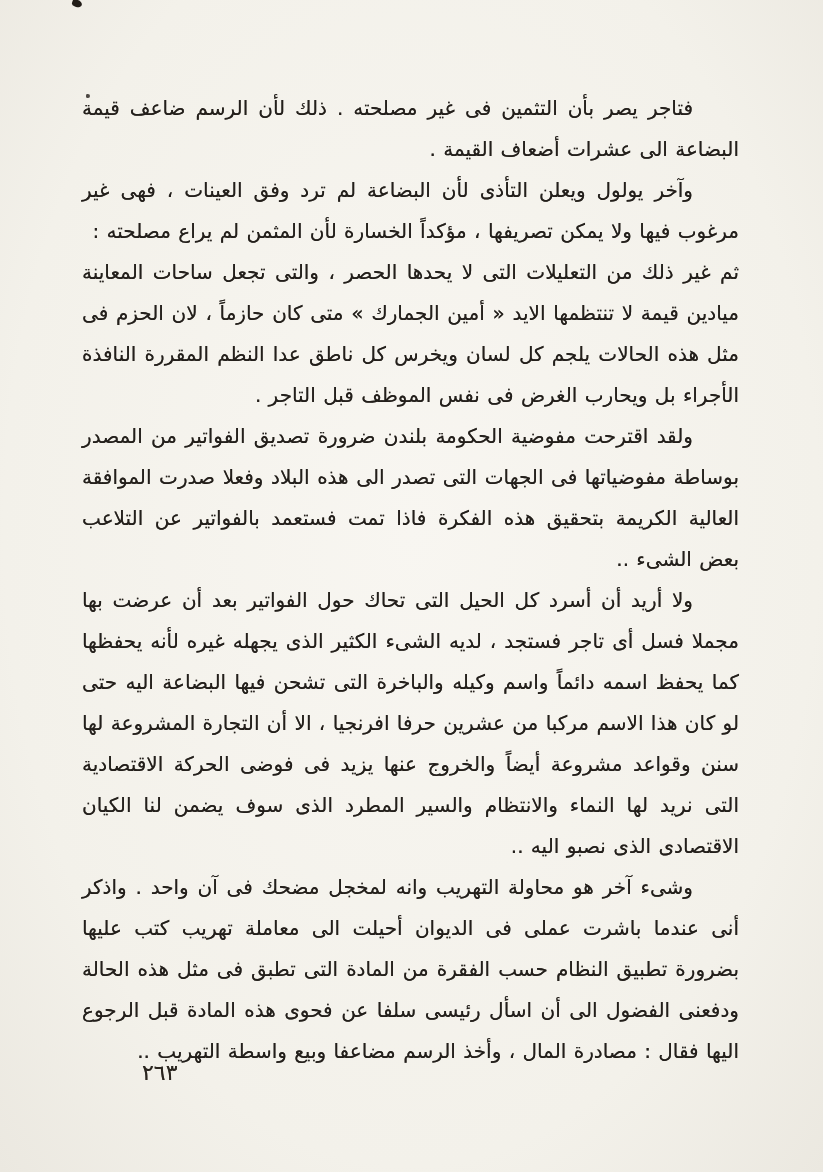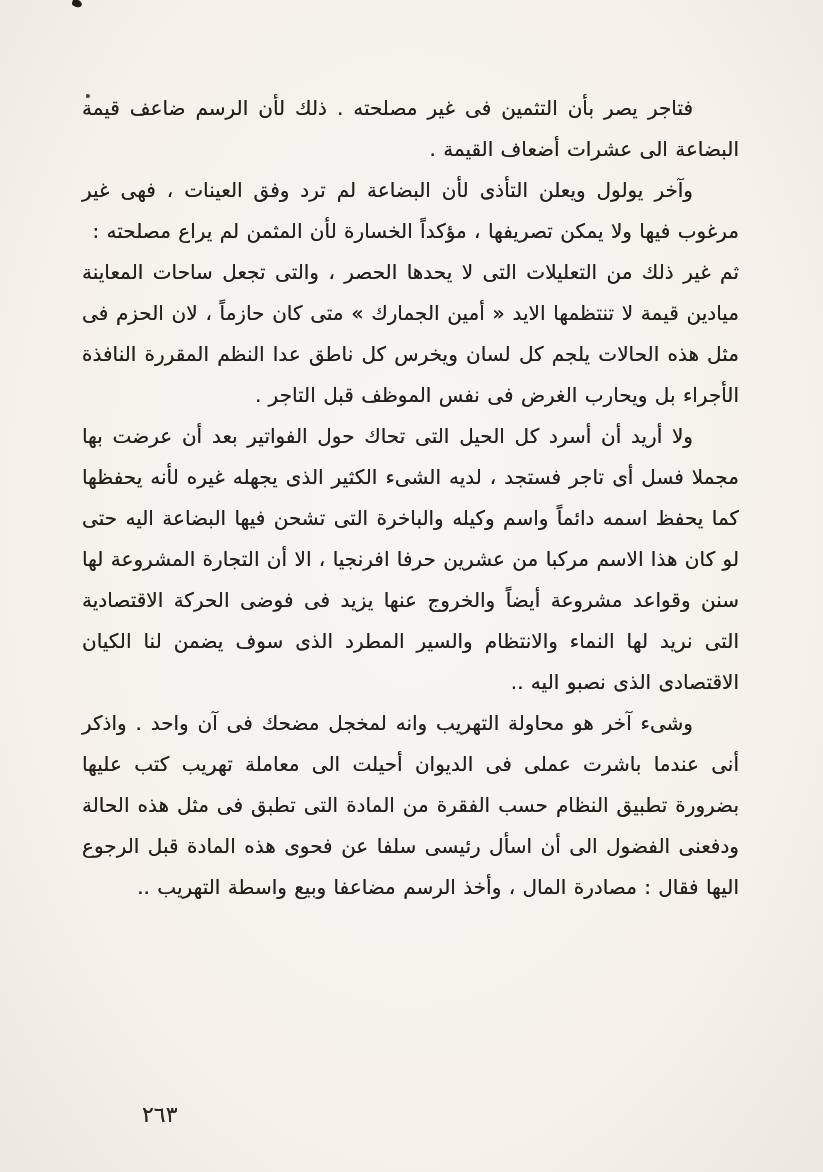--- a/index.html
+++ b/index.html
@@ -42,21 +42,20 @@
     text-indent: 0;
   }
   .page-number {
     position: absolute;
     left: 142px;
     top: 1060px;
     color: #2a251f;
     font-size: 22px;
     letter-spacing: 2px;
     text-shadow: 0 0 0.5px rgba(30,25,20,0.7);
-    margin-top: 42px;
   }
   .speck {
     position: absolute;
     background: #221d18;
     border-radius: 40% 60% 55% 45%;
   }
   .speck-1 { left: 72px; top: 0px; width: 10px; height: 7px; transform: rotate(18deg); }
   .speck-2 { left: 86px; top: 94px; width: 4px; height: 4px; opacity: 0.8; }
 </style>
 </head>
@@ -64,19 +63,20 @@
 
 <div class="page">
 
   <div class="speck speck-1"></div>
   <div class="speck speck-2"></div>
 
   <div class="text-block">
     <p>فتاجر يصر بأن التثمين فى غير مصلحته . ذلك لأن الرسم ضاعف قيمة البضاعة الى عشرات أضعاف القيمة .</p>
     <p>وآخر يولول ويعلن التأذى لأن البضاعة لم ترد وفق العينات ، فهى غير مرغوب فيها ولا يمكن تصريفها ، مؤكداً الخسارة لأن المثمن لم يراع مصلحته :</p>
     <p class="flush">ثم غير ذلك من التعليلات التى لا يحدها الحصر ، والتى تجعل ساحات المعاينة ميادين قيمة لا تنتظمها الايد « أمين الجمارك » متى كان حازماً ، لان الحزم فى مثل هذه الحالات يلجم كل لسان ويخرس كل ناطق عدا النظم المقررة النافذة الأجراء بل ويحارب الغرض فى نفس الموظف قبل التاجر .</p>
+    <p>ولقد اقترحت مفوضية الحكومة بلندن ضرورة تصديق الفواتير من المصدر بوساطة مفوضياتها فى الجهات التى تصدر الى هذه البلاد وفعلا صدرت الموافقة العالية الكريمة بتحقيق هذه الفكرة فاذا تمت فستعمد بالفواتير عن التلاعب بعض الشىء ..</p>
     <p>ولا أريد أن أسرد كل الحيل التى تحاك حول الفواتير بعد أن عرضت بها مجملا فسل أى تاجر فستجد ، لديه الشىء الكثير الذى يجهله غيره لأنه يحفظها كما يحفظ اسمه دائماً واسم وكيله والباخرة التى تشحن فيها البضاعة اليه حتى لو كان هذا الاسم مركبا من عشرين حرفا افرنجيا ، الا أن التجارة المشروعة لها سنن وقواعد مشروعة أيضاً والخروج عنها يزيد فى فوضى الحركة الاقتصادية التى نريد لها النماء والانتظام والسير المطرد الذى سوف يضمن لنا الكيان الاقتصادى الذى نصبو اليه ..</p>
     <p>وشىء آخر هو محاولة التهريب وانه لمخجل مضحك فى آن واحد . واذكر أنى عندما باشرت عملى فى الديوان أحيلت الى معاملة تهريب كتب عليها بضرورة تطبيق النظام حسب الفقرة من المادة التى تطبق فى مثل هذه الحالة ودفعنى الفضول الى أن اسأل رئيسى سلفا عن فحوى هذه المادة قبل الرجوع اليها فقال : مصادرة المال ، وأخذ الرسم مضاعفا وبيع واسطة التهريب ..</p>
   </div>
 
   <div class="page-number">٢٦٣</div>
 
 </div>
 
 </body></html>

